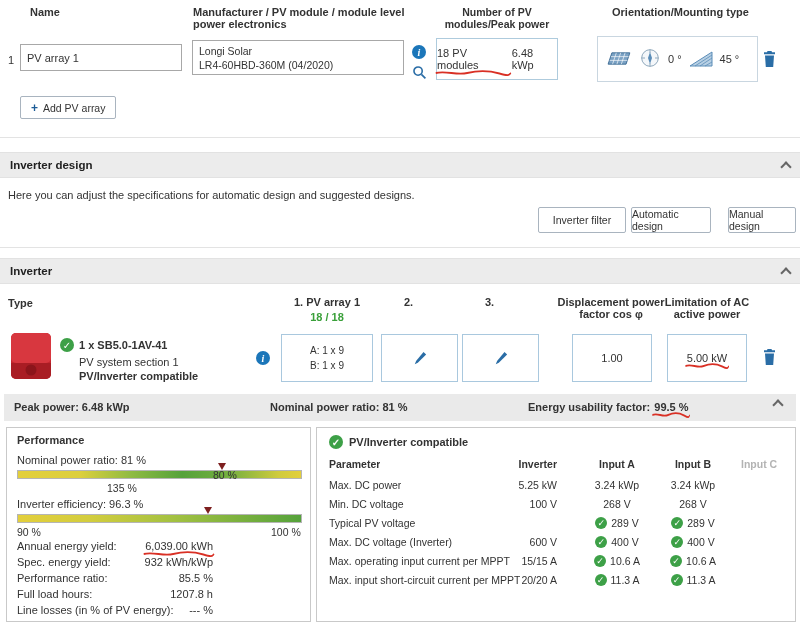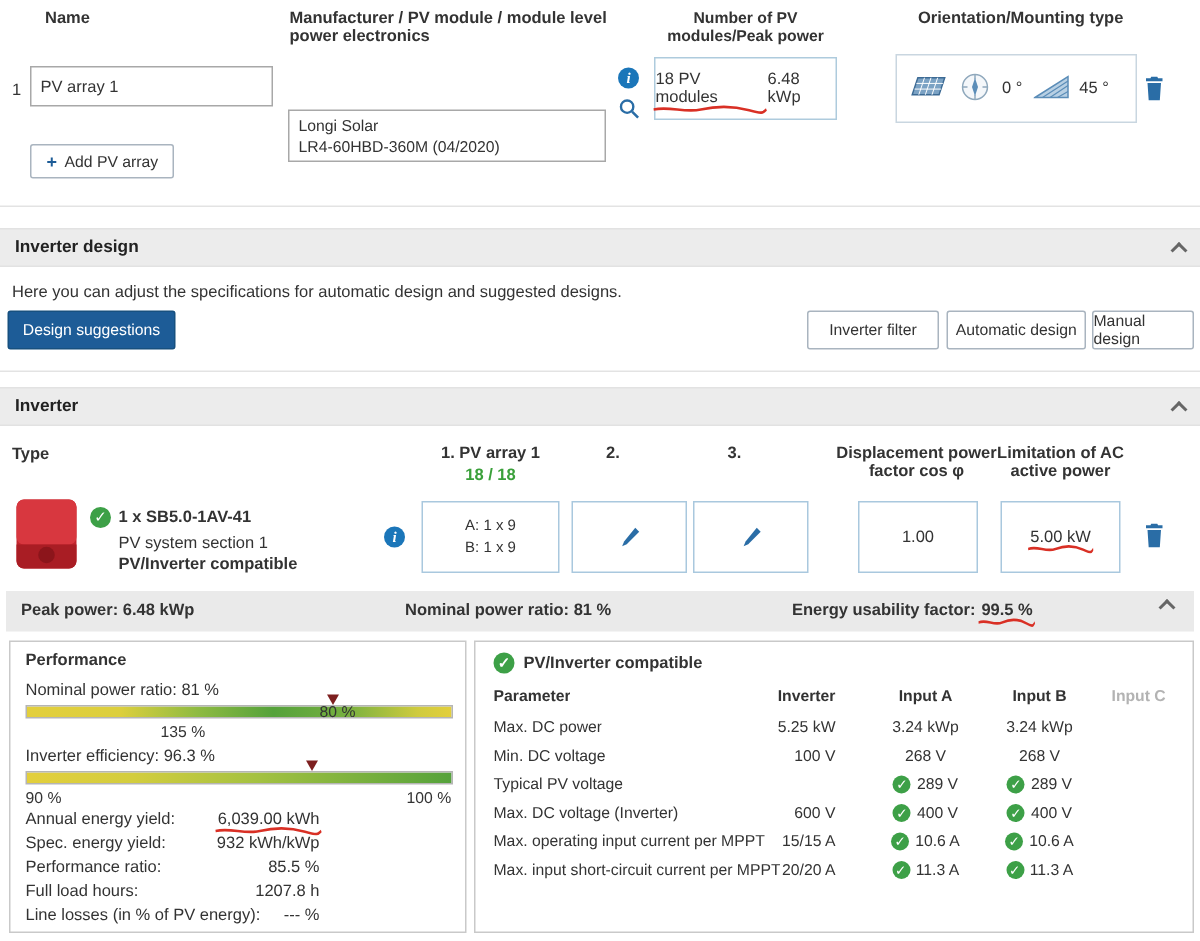--- a/index.html
+++ b/index.html
@@ -31,37 +31,37 @@
   .marker { position:absolute; top:-8px; width:0; height:0; border-left:4px solid transparent; border-right:4px solid transparent; border-top:7px solid #7d1f1f; }
   .gauge-label { position:absolute; font-size:10.5px; color:#333; }
 
   
   #h-name { left:30px; top:6px; }
   #h-man  { left:193px; top:6px; width:222px; }
   #h-num  { left:430px; top:6px; width:134px; text-align:center; font-size:10.5px; }
   #h-ori  { left:612px; top:6px; }
   #row-idx { left:8px; top:54px; }
   #name-in { position:absolute; left:20px; top:44px; width:162px; height:27px; }
-  #man-box { left:192px; top:40px; width:212px; height:35px; border:1px solid #a8a8a8; padding:3px 6px; font-size:10.5px; line-height:14px; background:#fff;margin-top:33px; }
+  #man-box { left:192px; top:40px; width:212px; height:35px; border:1px solid #a8a8a8; padding:3px 6px; font-size:10.5px; line-height:14px; background:#fff; }
   #info-1 { left:412px; top:45px; }
   #search-1 { left:412px; top:65px; cursor:pointer; }
   #mod-box { left:436px; top:38px; width:122px; height:42px; border:1px solid #aecbdd; display:flex; align-items:center; justify-content:center; gap:2px; cursor:pointer; }
   #ori-box { left:597px; top:36px; width:161px; height:46px; border:1px solid #c9d6e0; display:flex; align-items:center; gap:7px; padding:0 7px; cursor:pointer; }
   #trash-1 { left:763px; top:51px; cursor:pointer; }
   #add-btn { left:20px; top:96px; height:23px; padding:0 10px; position:absolute; gap:5px; }
   #add-btn .plus { color:#1d5c97; font-weight:bold; font-size:12px; }
   .hr { position:absolute; left:0; width:800px; border-top:1px solid #e3e3e3; }
   #div-1 { top:137px; } #div-2 { top:247px; }
 
   
   #sec1-bar { top:152px; }
   #sec1-desc { left:8px; top:189px; }
   #btn-sugg { left:5px;  top:207px; width:112px; height:26px; }
   #btn-filt { left:538px; top:207px; width:88px; height:26px; }
-  #btn-auto { left:631px; top:207px; width:93px; height:26px; }
+  #btn-auto { left:631px; top:207px; width:80px; height:26px; }
   #btn-man  { left:728px; top:207px; width:68px; height:26px; }
 
   
   #sec2-bar { top:258px; }
   #h-type { left:8px; top:297px; }
   #h-arr1 { left:281px; top:296px; width:92px; text-align:center; }
   #h-arr1c { left:281px; top:311px; width:92px; text-align:center; color:#3aa03a; font-weight:bold; }
   #h-c2 { left:404px; top:296px; }
   #h-c3 { left:485px; top:296px; }
   #h-cos { left:551px; top:296px; width:120px; text-align:center; }
@@ -187,21 +187,20 @@
     <span>Add PV array</span>
   </div>
 
   <div class="hr" id="div-1"></div>
 
   <div class="abs sec-bar" id="sec1-bar">
     <span>Inverter design</span>
     <span class="chev"></span>
   </div>
   <div class="abs" id="sec1-desc">Here you can adjust the specifications for automatic design and suggested designs.</div>
-  <div class="abs btn-primary" id="btn-sugg">Design suggestions</div>
   <div class="abs btn-outline" id="btn-filt">Inverter filter</div>
   <div class="abs btn-outline" id="btn-auto">Automatic design</div>
   <div class="abs btn-outline" id="btn-man">Manual design</div>
 
   <div class="hr" id="div-2"></div>
 
   <div class="abs sec-bar" id="sec2-bar">
     <span>Inverter</span>
     <span class="chev"></span>
   </div>

